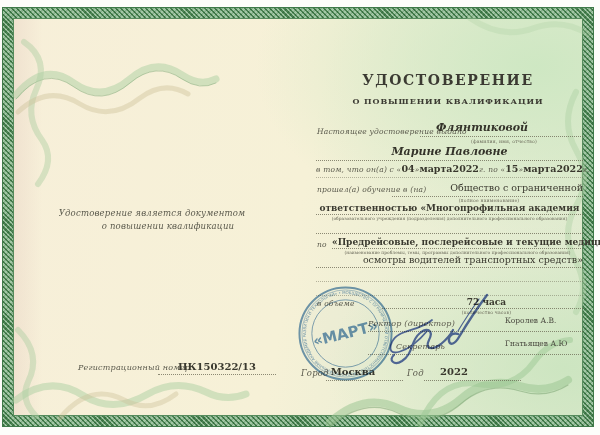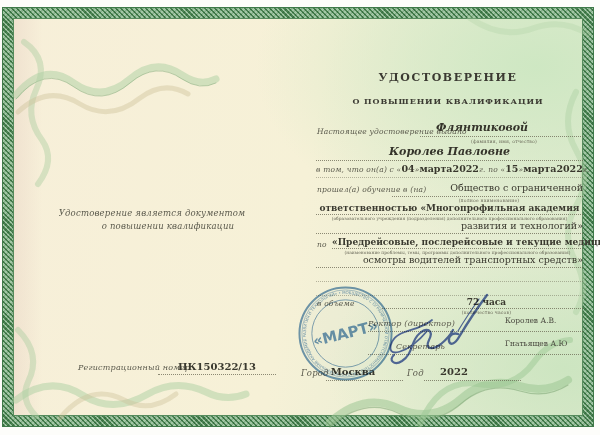--- a/index.html
+++ b/index.html
@@ -11,21 +11,21 @@
         background-image:
           repeating-linear-gradient(45deg,rgba(24,84,35,.5) 0 1.5px,rgba(255,255,255,.28) 1.5px 3.5px),
           repeating-linear-gradient(-45deg,rgba(24,84,35,.35) 0 1.5px,rgba(255,255,255,0) 1.5px 3.5px);}
   .inner{position:absolute;inset:11px;border:1px solid #568c5d;background:
      linear-gradient(90deg, rgba(224,196,186,.30), rgba(224,196,186,0) 5%),
      radial-gradient(90% 80% at 92% 12%, rgba(205,231,194,.95), rgba(205,231,194,0) 55%),
      radial-gradient(70% 60% at 97% 88%, rgba(201,228,190,.85), rgba(201,228,190,0) 60%),
      linear-gradient(100deg,#f7efd9 0%,#f6f1d7 50%,#e9eed4 75%,#dfeacf 100%);}
   .t{position:absolute;white-space:nowrap;line-height:1.15;color:#535246;}
   .ctr{text-align:center;}
-  .title{font-weight:bold;font-size:11px;letter-spacing:1.6px;color:#3b3a32;}
+  .title{font-weight:bold;font-size:14px;letter-spacing:1.6px;color:#3b3a32;}
   .subtitle{font-weight:bold;font-size:8px;letter-spacing:.9px;color:#3b3a32;}
   .lab{font-style:italic;font-size:7.5px;letter-spacing:.2px;color:#5a594c;}
   .lab9{font-style:italic;font-size:8.5px;letter-spacing:.2px;color:#5a594c;}
   .typ{font-weight:normal;font-size:9.5px;color:#3a392f;text-align:right;}
   .typ9{font-weight:bold;font-size:9px;color:#3a392f;}
   .typ10{font-weight:bold;font-size:10px;color:#3a392f;}
   .vi{font-weight:bold;font-style:italic;font-size:11px;color:#34332a;}
   .tiny{font-size:4.6px;color:#6b6a5a;letter-spacing:.15px;}
   .tiny44{font-size:4.4px;color:#6b6a5a;}
   .nm{font-size:7.5px;color:#49483f;}
@@ -74,21 +74,21 @@
   <div class="t typ10 ctr" style="left:158px;top:361px;width:118px;">ПК150322/13</div>
 
   <div class="t title ctr" style="left:312px;top:72px;width:272px;">УДОСТОВЕРЕНИЕ</div>
   <div class="t subtitle ctr" style="left:312px;top:97px;width:272px;">О ПОВЫШЕНИИ КВАЛИФИКАЦИИ</div>
 
   <div class="t lab" style="left:317px;top:128px;">Настоящее удостоверение выдано</div>
   <div class="t vi ctr" style="left:402px;top:122px;width:160px;">Флянтиковой</div>
   <div class="dots" style="left:420px;top:136px;width:163px;"></div>
   <div class="t tiny ctr" style="left:424px;top:139px;width:160px;">(фамилия, имя, отчество)</div>
 
-  <div class="t vi ctr" style="left:316px;top:146px;width:267px;">Королев Павловне</div>
+  <div class="t vi ctr" style="left:316px;top:146px;width:267px;">Марине Павловне</div>
   <div class="dots" style="left:316px;top:160px;width:267px;"></div>
 
   <div class="t period" style="left:316px;top:164px;width:267px;">
     <span class="lab">в том, что он(а) с «</span>
       <span class="pv">04</span>
       <span class="lab">»</span>
       <span class="pv">марта</span>
       <span class="pv">2022</span>
       <span class="lab">г.  по «</span>
       <span class="pv">15</span>
@@ -101,21 +101,20 @@
 
   <div class="t lab" style="left:317px;top:186px;">прошел(а) обучение в (на)</div>
   <div class="t typ ctr" style="left:395px;top:183px;width:188px;">Общество с ограниченной</div>
   <div class="dots" style="left:392px;top:196px;width:191px;"></div>
   <div class="t tiny ctr" style="left:395px;top:198px;width:188px;">(полное наименование)</div>
 
   <div class="t typ9 ctr" style="left:316px;top:203px;width:267px;">ответственностью «Многопрофильная академия</div>
   <div class="dots" style="left:316px;top:214px;width:267px;"></div>
   <div class="t tiny44 ctr" style="left:316px;top:216px;width:267px;">(образовательного учреждения (подразделения) дополнительного профессионального образования)</div>
 
-  <div class="t typ ctr" style="left:316px;top:221px;width:267px;">развития и технологий»</div>
   <div class="dots" style="left:316px;top:233px;width:267px;"></div>
 
   <div class="t lab" style="left:317px;top:241px;">по</div>
   <div class="t typ9 ctr" style="left:332px;top:237px;width:251px;">«Предрейсовые, послерейсовые и текущие медицинские</div>
   <div class="dots" style="left:332px;top:248px;width:251px;"></div>
   <div class="t tiny44 ctr" style="left:332px;top:250px;width:251px;">(наименование проблемы, темы, программы дополнительного профессионального образования)</div>
   <div class="t typ ctr" style="left:316px;top:255px;width:267px;">осмотры водителей транспортных средств»</div>
   <div class="dots" style="left:316px;top:267px;width:267px;"></div>
 
   <div class="dots faint" style="left:316px;top:281px;width:267px;"></div>

